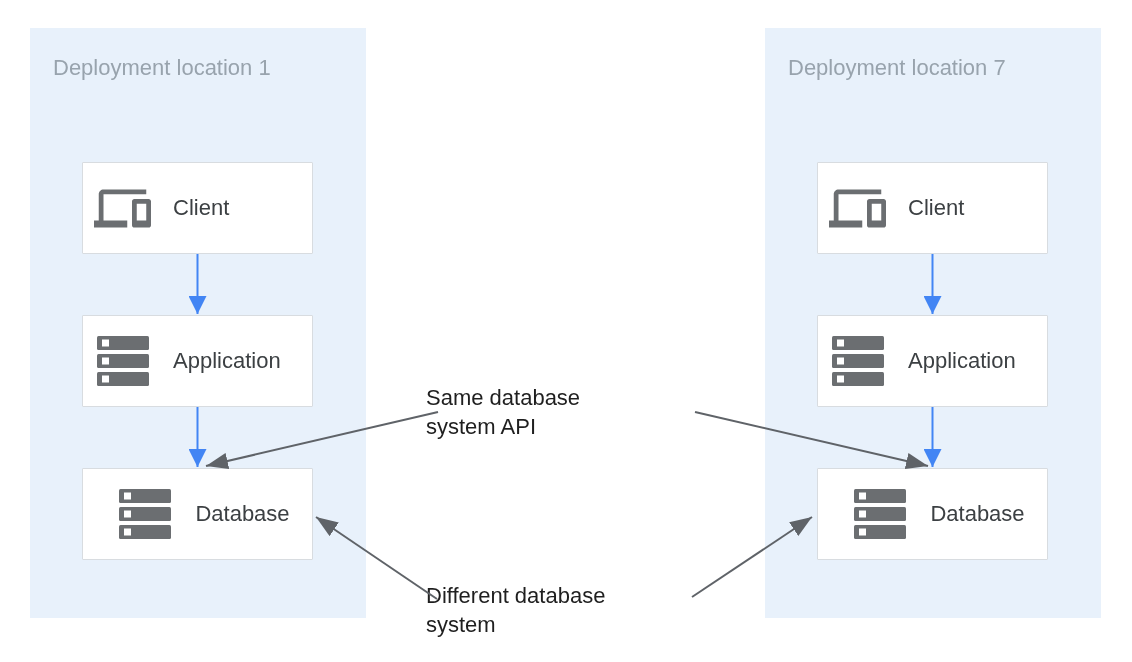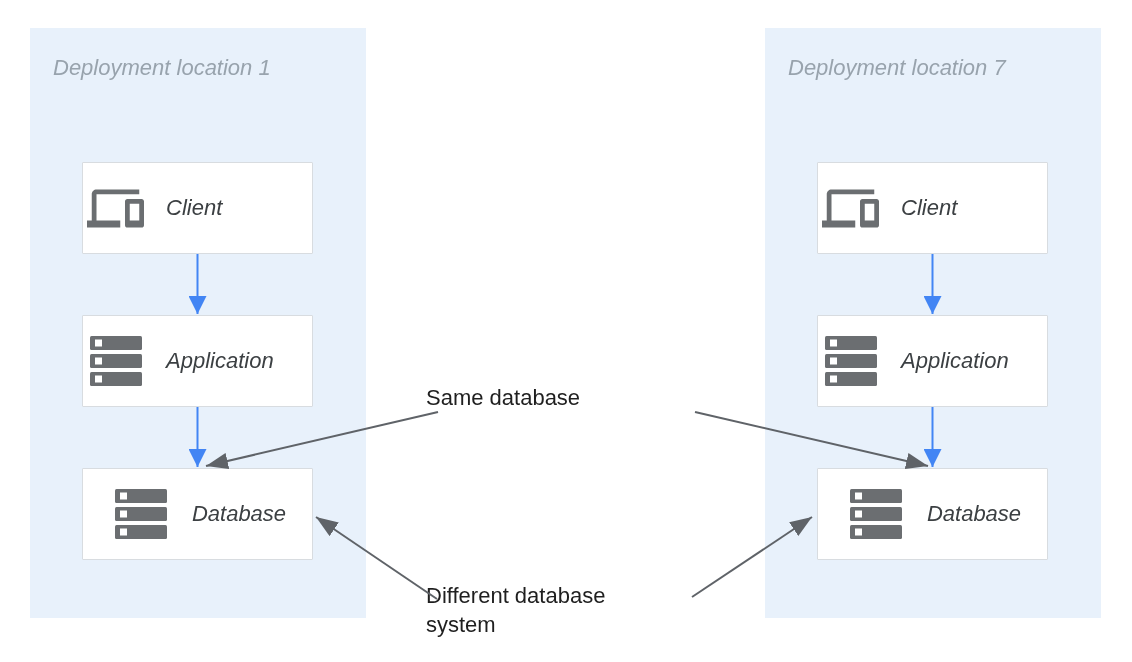--- a/index.html
+++ b/index.html
@@ -15,33 +15,32 @@
   }
   *{margin:0;padding:0;box-sizing:border-box;}
   html,body{background:#fff;}
   body{font-family:"Liberation Sans","DejaVu Sans",sans-serif;}
   .canvas{
     position:relative;width:1132px;height:662px;background:#fff;overflow:hidden;
   }
   .panel{
     position:absolute;top:28px;width:336px;height:590px;
     background:var(--panel-bg,#E8F1FB);
-    font-style:italic;
   }
   .panel-1{left:30px;}
   .panel-2{left:765px;}
   .panel-title{
     position:absolute;left:23px;top:26px;
     font-size:22px;line-height:28px;color:var(--panel-title,#98A3AD);
     white-space:nowrap;
   }
   .node{
     position:absolute;left:52px;width:231px;height:92px;
     background:var(--box-bg,#fff);border:1px solid var(--box-border,#D8DCE0);
-    display:flex;align-items:center;padding-left:4px;border-radius:1px;
+    display:flex;align-items:center;padding-left:11px;border-radius:1px;
   }
   .node-client{top:134px;}
   .node-application{top:287px;}
   .node-database{top:440px;justify-content:center;}
   .node .icon{
     width:57px;display:flex;align-items:center;justify-content:center;
     margin-right:22px;flex:0 0 57px;
   }
   .node-label{
     font-size:22px;color:var(--box-text,#3C4043);white-space:nowrap;
@@ -154,20 +153,21 @@
             <rect x="5" y="39.5" width="7" height="7"></rect>
           </g>
         </svg>
       </span>
       <span class="node-label">Database</span>
     </div>
   </div>
 
   <div class="annotation annotation-top">
     <div>Same database</div>
+    <div>system API</div>
   </div>
   <div class="annotation annotation-bottom">
     <div>Different database</div>
     <div>system</div>
   </div>
 
   <svg class="overlay" width="1132" height="662" viewBox="0 0 1132 662" aria-hidden="true">
     <defs>
       <marker id="blueArrow" viewBox="0 0 10 10" refX="10" refY="5" markerWidth="9" markerHeight="9" orient="auto">
         <path d="M0 0 L10 5 L0 10 z" style="fill:var(--arrow-blue,#4285F4)"></path>

